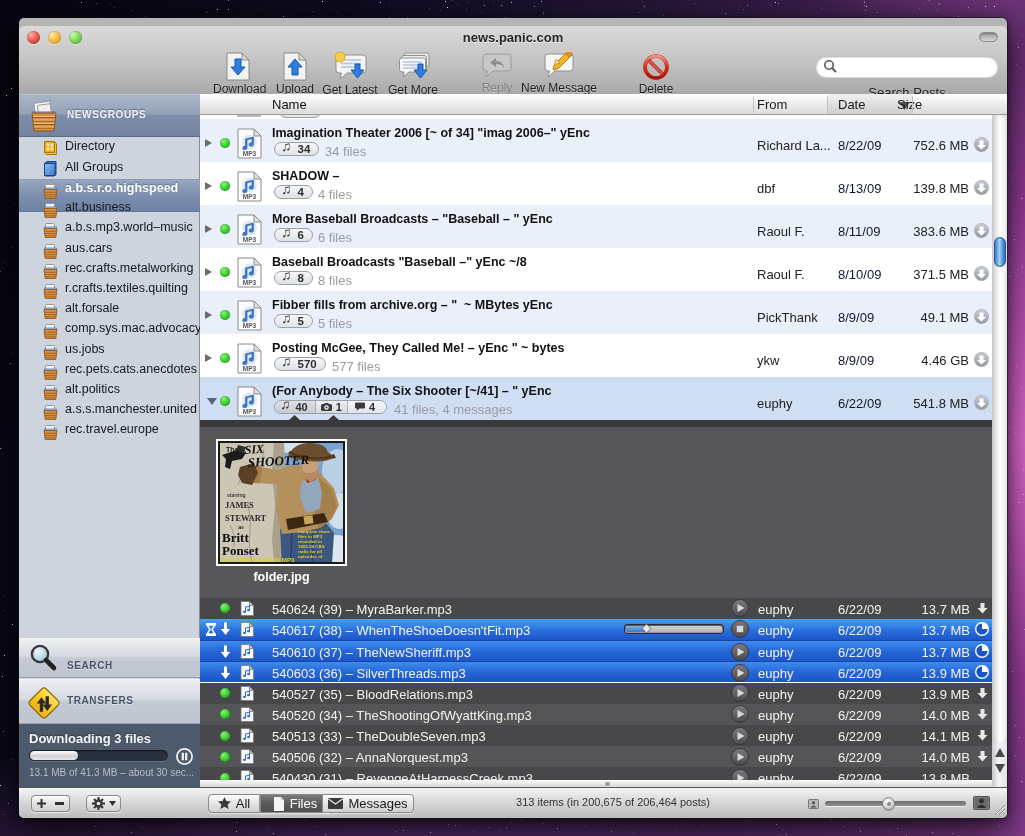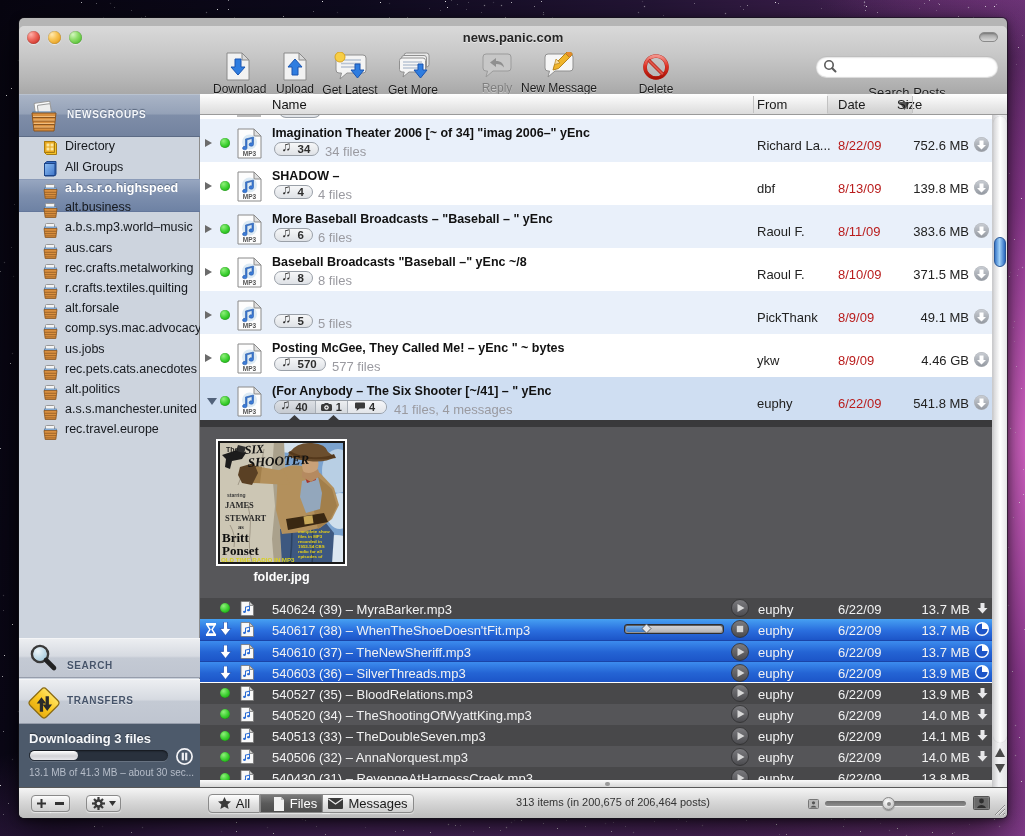--- a/index.html
+++ b/index.html
@@ -59,21 +59,21 @@
 
 .content { position:absolute; left:181px; top:76px; width:807px; height:693px; background:#fff; overflow:hidden; }
 
 .lhead { position:absolute; left:0; top:0; width:807px; height:21px;
   background:linear-gradient(#ffffff,#ebebeb 55%,#dcdcdc); border-bottom:1px solid #9a9a9a; }
 .lhead .hl { position:absolute; top:3px; font-size:13px; color:#1a1a1a; }
 .grow { position:absolute; left:0; width:792px; height:43px; }
 .grow .title { position:absolute; left:72px; top:7px; font-size:12.5px; font-weight:bold; color:#111; white-space:nowrap; }
 .grow .files { position:absolute; top:25px; font-size:13px; color:#9a9aa0; }
 .grow .from { position:absolute; left:557px; top:15px; font-size:13px; color:#222; }
-.grow .date { position:absolute; left:638px; top:15px; font-size:13px; color:#b91c1c; }
+.grow .date { position:absolute; left:638px; top:15px; font-size:13px; color:#0f172a; }
 .grow .size { position:absolute; left:660px; top:15px; width:93px; text-align:right; font-size:13px; color:#222; }
 .badge { position:absolute; top:23px; height:14px; border-radius:8.5px; border:1px solid #9aa0a8;
   background:linear-gradient(#f6f7f8,#dfe2e6); font-size:11.5px; font-weight:bold; color:#2e2e2e;
   display:flex; align-items:center; padding:0 8px; gap:4px;}
 .bnote { width:11px; height:12px; position:relative; display:inline-block; }
 .bnote::before { content:"\266B"; font-size:13.5px; color:#2e2e2e; position:absolute; left:-1px; top:-4px; }
 .gdot { position:absolute; left:20px; top:19.5px; width:10px; height:10px; border-radius:50%;
   background:radial-gradient(circle at 3.5px 3px, #8ef07a, #35cc2a 55%, #1e9816); box-shadow:inset 0 0 1px rgba(0,60,0,.6); }
 .mp3 { left:37px; top:9px; }
 .dlc { left:774px; top:18px; }
@@ -498,20 +498,21 @@
         </svg>
     </div>
     <div class="grow" style="top:196.5px;background:#e9f0fa">
       <svg class="abs" style="left:4px;top:19px" width="9" height="10" viewBox="0 0 9 10">
           <path d="M1 1 l7 4 -7 4 z" fill="#6b6b6b"></path>
         </svg>
       <div class="gdot"></div>
       <svg class="abs mp3" width="25" height="31" viewBox="0 0 25 31">
           <use href="#mp3icon"></use>
         </svg>
+      <div class="title">Fibber fills from archive.org – "&nbsp; ~ MBytes yEnc</div>
       <div class="badge" style="left:73.5px"><span class="bnote"></span>5</div>
       <div class="files" style="left:118px">5 files</div>
       <div class="from">PickThank</div>
       <div class="date">8/9/09</div>
       <div class="size">49.1 MB</div>
       <svg class="abs dlc" width="15" height="15" viewBox="0 0 15 15">
           <use href="#dlcircle"></use>
         </svg>
     </div>
     <div class="grow" style="top:239.5px;background:#fff">

